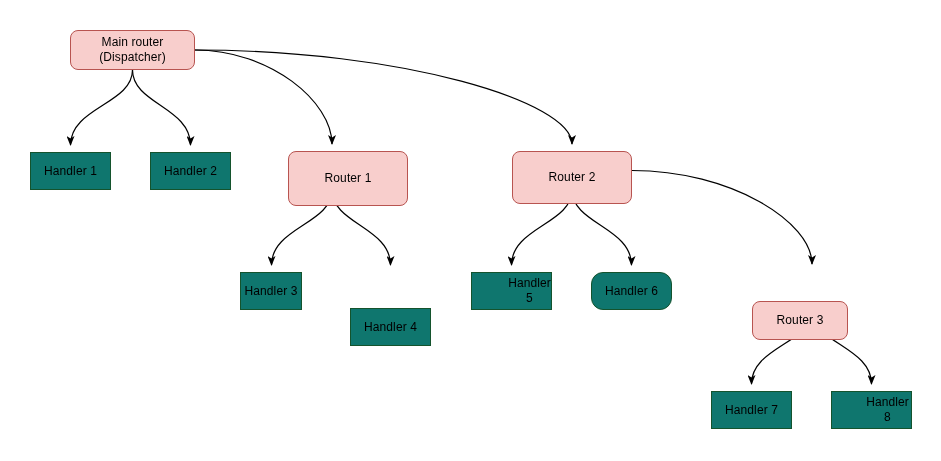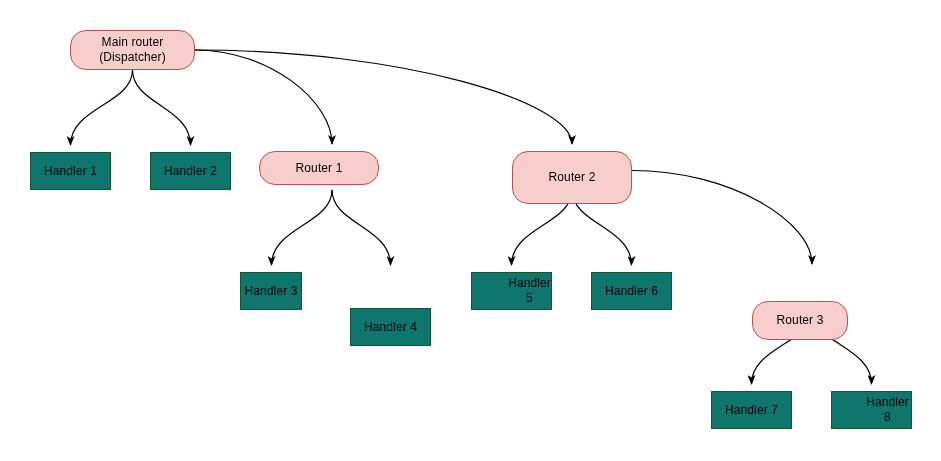--- a/index.html
+++ b/index.html
@@ -34,21 +34,21 @@
     text-align: center;
     font-size: 12px;
     line-height: 15px;
     color: #000000;
     letter-spacing: 0.1px;
     white-space: pre-line;
   }
   .node-router {
     background: #f8cecc;
     border: 1px solid #b85450;
-    border-radius: 16px;
+    border-radius: 8px;
   }
   .node-handler {
     background: #0f766e;
     border: 1px solid #14532d;
     border-radius: 0px;
   }
 </style>
 </head>
 <body>
 
@@ -73,24 +73,24 @@
         <path d="M 812 310 C 812 343.3 751.5 347 751.5 384" stroke="#000000" marker-end="url(#arrowhead)"></path>
         <path d="M 812 310 C 812 343.3 871.5 347 871.5 384" stroke="#000000" marker-end="url(#arrowhead)"></path>
       </g>
   </svg>
 
   <div id="node-layer">
       <div class="node node-router" style="left: 70px; top: 30px; width: 125px; height: 40px;">Main router
 (Dispatcher)</div>
       <div class="node node-handler" style="left: 30px; top: 152px; width: 81px; height: 38px;">Handler 1</div>
       <div class="node node-handler" style="left: 150px; top: 152px; width: 81px; height: 38px;">Handler 2</div>
-      <div class="node node-router" style="left: 259px; top: 151px; width: 120px; height: 34px;">Router 1</div>
+      <div class="node node-router" style="left: 288px; top: 151px; width: 120px; height: 55px;">Router 1</div>
       <div class="node node-router" style="left: 512px; top: 151px; width: 120px; height: 53px;">Router 2</div>
       <div class="node node-handler" style="left: 240px; top: 272px; width: 62px; height: 38px;">Handler 3</div>
       <div class="node node-handler" style="left: 350px; top: 272px; width: 81px; height: 38px; margin-top: 36px;">Handler 4</div>
       <div class="node node-handler" style="left: 471px; top: 272px; width: 81px; height: 38px; padding-left: 36px;">Handler 5</div>
-      <div class="node node-handler" style="left: 591px; top: 272px; width: 81px; height: 38px;">Handler 6</div>
+      <div class="node node-handler" style="left: 591px; top: 272px; width: 81px; height: 38px; border-radius: 12px;">Handler 6</div>
       <div class="node node-router" style="left: 752px; top: 271px; width: 96px; height: 39px; margin-top: 30px;">Router 3</div>
       <div class="node node-handler" style="left: 711px; top: 391px; width: 81px; height: 38px;">Handler 7</div>
       <div class="node node-handler" style="left: 831px; top: 391px; width: 81px; height: 38px; padding-left: 32px;">Handler 8</div>
     </div>
 
 </div>
 
 </body></html>

